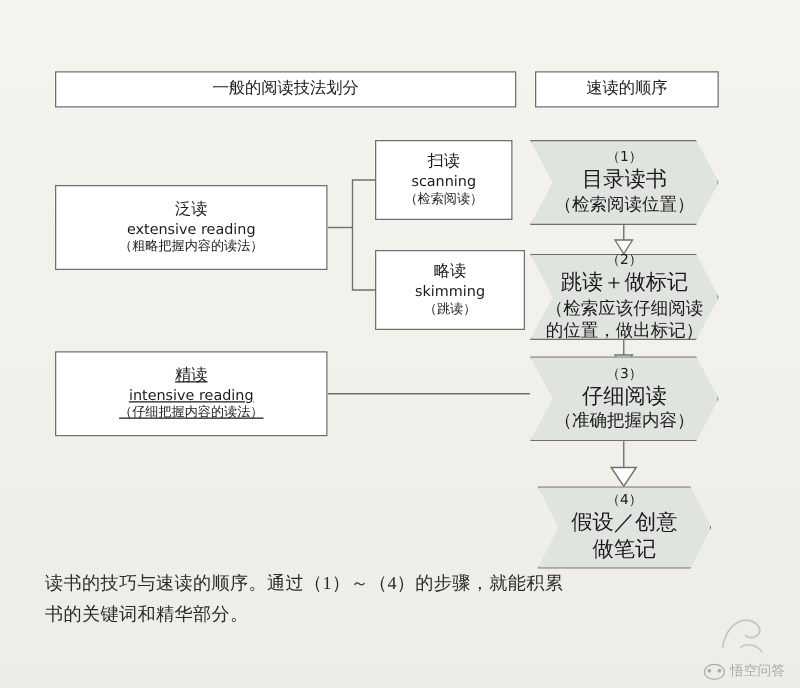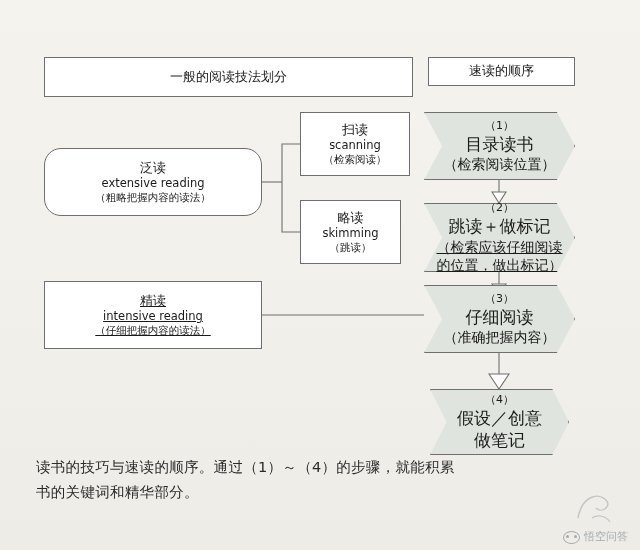--- a/index.html
+++ b/index.html
@@ -71,20 +71,21 @@
   }
   .caption {
     position: absolute;
     left: 36px;
     top: 455px;
     width: 575px;
     font-size: 14.5px;
     line-height: 1.75;
     color: #2b2b2b;
     letter-spacing: 0.3px;
+    font-family: Liberation Serif, serif;
   }
   .watermark {
     position: absolute;
     right: 12px;
     bottom: 6px;
     display: flex;
     align-items: flex-end;
     gap: 4px;
     color: #9aa0a6;
     font-size: 11px;
@@ -133,62 +134,62 @@
     <g stroke="#6f6f6f" stroke-width="1.1" fill="#ffffff">
       <path d="M499 180 V196"></path>
       <path d="M492 192 L499 203 L506 192 Z" fill="#ffffff"></path>
       <path d="M499 272 V288"></path>
       <path d="M492 284 L499 295 L506 284 Z" fill="#ffffff"></path>
       <path d="M499 353 V380"></path>
       <path d="M489 374 L499 389 L509 374 Z" fill="#ffffff"></path>
     </g>
   </svg>
 
-  <div class="box hdr" style="left:44px; top:57px; width:369px; height:40px;">
+  <div class="box hdr" style="left:44px; top:57px; width:369px; height:29px;">
     <span class="l1">一般的阅读技法划分</span>
   </div>
 
   <div class="box hdr" style="left:428px; top:57px; width:147px; height:29px;">
     <span class="l1">速读的顺序</span>
   </div>
 
-  <div class="box" style="left:44px; top:148px; width:218px; height:68px;border-radius:17px;">
+  <div class="box" style="left:44px; top:148px; width:218px; height:68px;">
     <span class="l1">泛读</span>
     <span class="l2">extensive reading</span>
     <span class="l3">（粗略把握内容的读法）</span>
   </div>
 
   <div class="box" style="left:44px; top:281px; width:218px; height:68px;text-decoration:underline;">
     <span class="l1">精读</span>
     <span class="l2">intensive reading</span>
     <span class="l3">（仔细把握内容的读法）</span>
   </div>
 
   <div class="box" style="left:300px; top:112px; width:110px; height:64px;">
     <span class="l1">扫读</span>
     <span class="l2">scanning</span>
     <span class="l3">（检索阅读）</span>
   </div>
 
-  <div class="box" style="left:300px; top:200px; width:101px; height:64px;text-align:right;">
+  <div class="box" style="left:300px; top:200px; width:120px; height:64px;text-align:right;">
     <span class="l1">略读</span>
     <span class="l2">skimming</span>
     <span class="l3">（跳读）</span>
   </div>
 
   <div class="chev first" style="left:424px; top:112px; width:151px; height:68px;">
     <span class="c1">（1）</span>
     <span class="c2">目录读书</span>
     <span class="c3">（检索阅读位置）</span>
   </div>
 
   <div class="chev" style="left:424px; top:203px; width:151px; height:69px;">
     <span class="c1">（2）</span>
     <span class="c2">跳读＋做标记</span>
-    <span class="c3" style="white-space:pre-line;text-decoration:underline;">（检索应该仔细阅读
+    <span class="c3" style="white-space:pre-line;">（检索应该仔细阅读
 的位置，做出标记）</span>
   </div>
 
   <div class="chev" style="left:424px; top:285px; width:151px; height:68px;">
     <span class="c1">（3）</span>
     <span class="c2">仔细阅读</span>
     <span class="c3">（准确把握内容）</span>
   </div>
 
   <div class="chev" style="left:430px; top:389px; width:139px; height:66px;">

